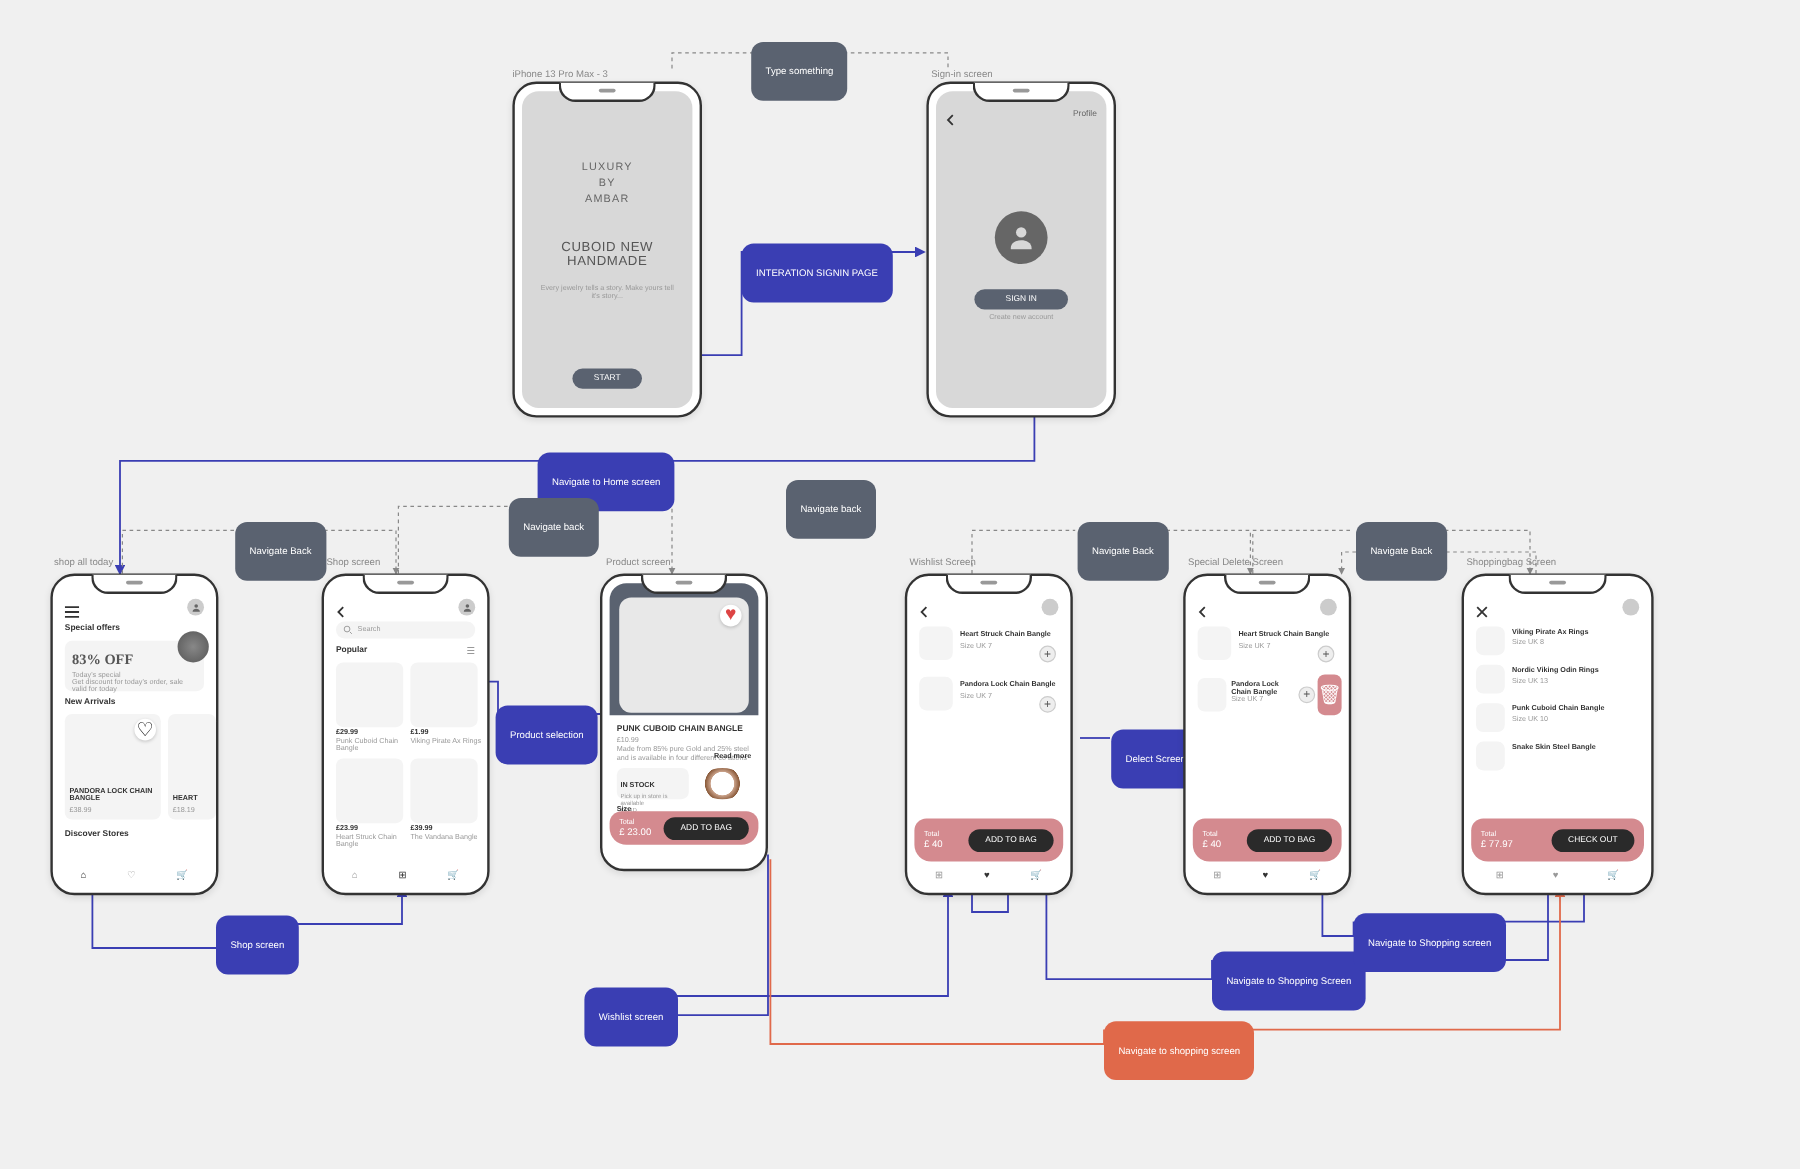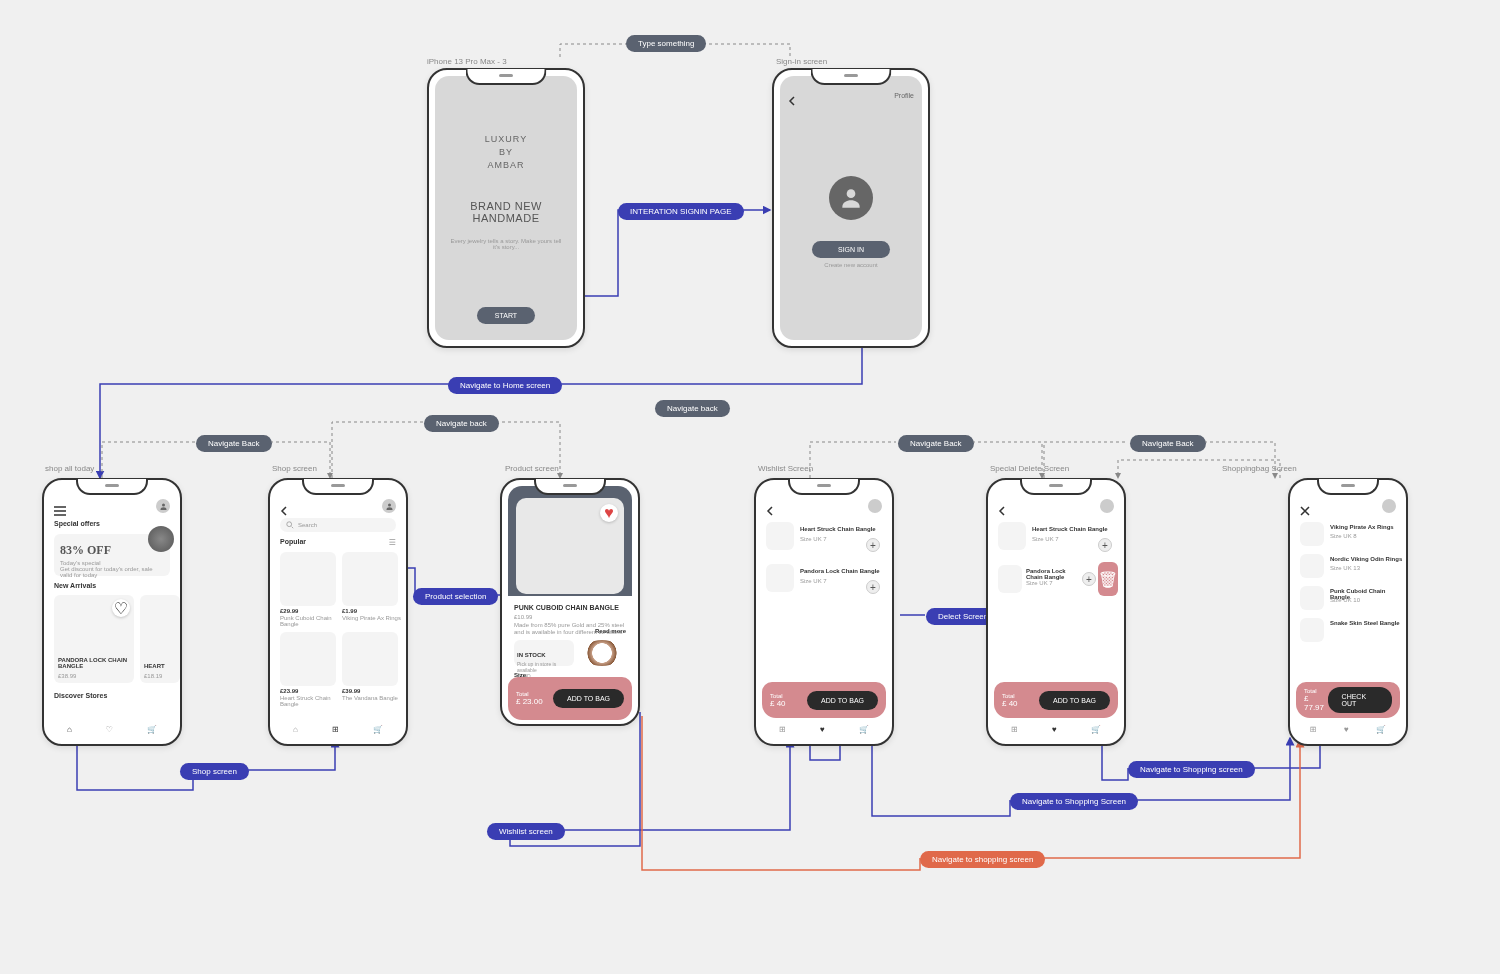--- a/index.html
+++ b/index.html
@@ -1,21 +1,21 @@
 <!DOCTYPE html>
 <html><head>
 <meta charset="utf-8">
 <style>
 *{box-sizing:border-box;margin:0;padding:0;font-family:-apple-system,Helvetica,Arial,sans-serif}
 body{background:#f0f0f0;width:1500px;height:974px;position:relative;overflow:hidden}
 .phone{position:absolute;background:#fff;border:2px solid #333;border-radius:20px;box-shadow:0 2px 6px rgba(0,0,0,.1)}
 .phone::before{content:"";position:absolute;top:-1px;left:50%;transform:translateX(-50%);width:50%;height:14px;background:#fff;border:2px solid #333;border-top:none;border-radius:0 0 14px 14px;z-index:5}
 .phone::after{content:"";position:absolute;top:4px;left:50%;transform:translateX(-50%);width:14px;height:3px;background:#999;border-radius:2px;z-index:6}
 .scr-label{position:absolute;font-size:8px;color:#888}
-.pill{position:absolute;background:#5a6270;color:#fff;font-size:8px;padding:4px 12px;border-radius:10px;white-space:nowrap}
+.pill{position:absolute;background:#5a6270;color:#fff;font-size:8px;padding:20px 12px;border-radius:10px;white-space:nowrap}
 .pill.blue{background:#3a3eb3}
 .pill.orange{background:#e0694a}
 .overlay-gray{background:#d8d8d8;border-radius:14px;position:absolute}
 .btn-dark{background:#5a6270;color:#fff;font-size:7px;padding:5px 18px;border-radius:12px;display:inline-block}
 .txt{position:absolute;font-size:7px;color:#333}
 .txt.tiny{font-size:6px;color:#999}
 .avatar{width:14px;height:14px;border-radius:50%;background:#ccc;position:absolute;display:flex;align-items:center;justify-content:center}
 .avatar svg{width:9px;height:9px}
 .card{background:#f4f4f4;border-radius:6px;position:absolute}
 .pink-bar{position:absolute;background:#d48a8f;border-radius:10px 10px 14px 14px;bottom:8px;left:6px;right:6px;height:36px;display:flex;align-items:center;justify-content:space-between;padding:0 8px}
@@ -119,21 +119,21 @@
 <span class="pill" style="left:655px;top:400px">Navigate back</span>
 
 <div class="phone" style="left:427px;top:68px;width:158px;height:280px">
   <div class="overlay-gray" style="left:6px;top:6px;right:6px;bottom:6px"></div>
   <div class="txt" style="width:100%;text-align:center;top:64px;font-family:serif;letter-spacing:1px;font-size:9px;color:#666">
     <div>LUXURY</div>
     <div style="margin:3px 0">BY</div>
     <div>AMBAR</div>
   </div>
   <div class="txt" style="width:100%;text-align:center;top:130px;font-size:11px;color:#555;letter-spacing:.5px">
-    <div>BRAND NEW</div>
+    <div>CUBOID NEW</div>
     <div>HANDMADE</div>
   </div>
   <div class="txt tiny" style="width:100%;text-align:center;top:168px;padding:0 18px">Every jewelry tells a story. Make yours tell it's story...</div>
   <div style="position:absolute;bottom:22px;width:100%;text-align:center">
     <span class="btn-dark">START</span>
   </div>
 </div>
 
 <div class="phone" style="left:772px;top:68px;width:158px;height:280px">
   <div class="overlay-gray" style="left:6px;top:6px;right:6px;bottom:6px"></div>
@@ -242,21 +242,21 @@
   <div class="card" style="left:12px;top:160px;width:60px;height:26px;padding:3px">
     <span class="txt" style="position:static;font-weight:700;font-size:6px">IN STOCK</span>
     <div class="txt tiny" style="position:static;font-size:5px">Pick up in store is available</div>
     <div class="txt tiny" style="position:static;font-size:5px">CD4D</div>
   </div>
   <div style="position:absolute;left:80px;top:160px;width:40px;height:26px;border-radius:50%;background:radial-gradient(circle,#fff 40%,#c8a088 42%,#8a5a3a 60%,transparent 62%)"></div>
   <span class="txt tiny" style="left:12px;top:192px;font-weight:600;color:#333">Size</span>
   <div style="position:absolute;left:12px;top:200px">
     <span class="size-pill">UK 6</span><span class="size-pill">UK 7</span><span class="size-pill dark">UK 8</span><span class="size-pill">UK 9</span>
   </div>
-  <div class="pink-bar" style="height:43px;bottom:4px">
+  <div class="pink-bar" style="height:28px;bottom:20px">
     <div>
         <div class="txt tiny" style="position:static;color:#fff">Total</div>
         <div class="amt">£ 23.00</div>
       </div>
     <div class="cta">ADD TO BAG</div>
   </div>
 </div>
 
 <div class="phone" style="left:754px;top:478px;width:140px;height:268px">
   <div style="position:absolute;top:22px;left:10px"><svg width="10" height="10">
@@ -310,21 +310,21 @@
       </div>
     <div class="cta">ADD TO BAG</div>
   </div>
   <div class="nav-bar">
       <span>⊞</span>
       <span class="act">♥</span>
       <span>🛒</span>
     </div>
 </div>
 
-<div class="phone" style="left:1288px;top:478px;width:120px;height:268px">
+<div class="phone" style="left:1218px;top:478px;width:160px;height:268px">
   <div style="position:absolute;top:22px;left:10px"><svg width="10" height="10">
         <path d="M1 1l8 8M9 1l-8 8" stroke="#333" stroke-width="1.5"></path>
       </svg></div>
   <div class="avatar" style="top:19px;right:10px"></div>
   <div class="card" style="left:10px;top:42px;width:24px;height:24px"></div>
     <span class="txt" style="left:40px;top:44px;font-size:6px;font-weight:600">Viking Pirate Ax Rings</span>
     <span class="txt tiny" style="left:40px;top:53px">Size UK 8</span>
   <div class="card" style="left:10px;top:74px;width:24px;height:24px"></div>
     <span class="txt" style="left:40px;top:76px;font-size:6px;font-weight:600">Nordic Viking Odin Rings</span>
     <span class="txt tiny" style="left:40px;top:85px">Size UK 13</span>

